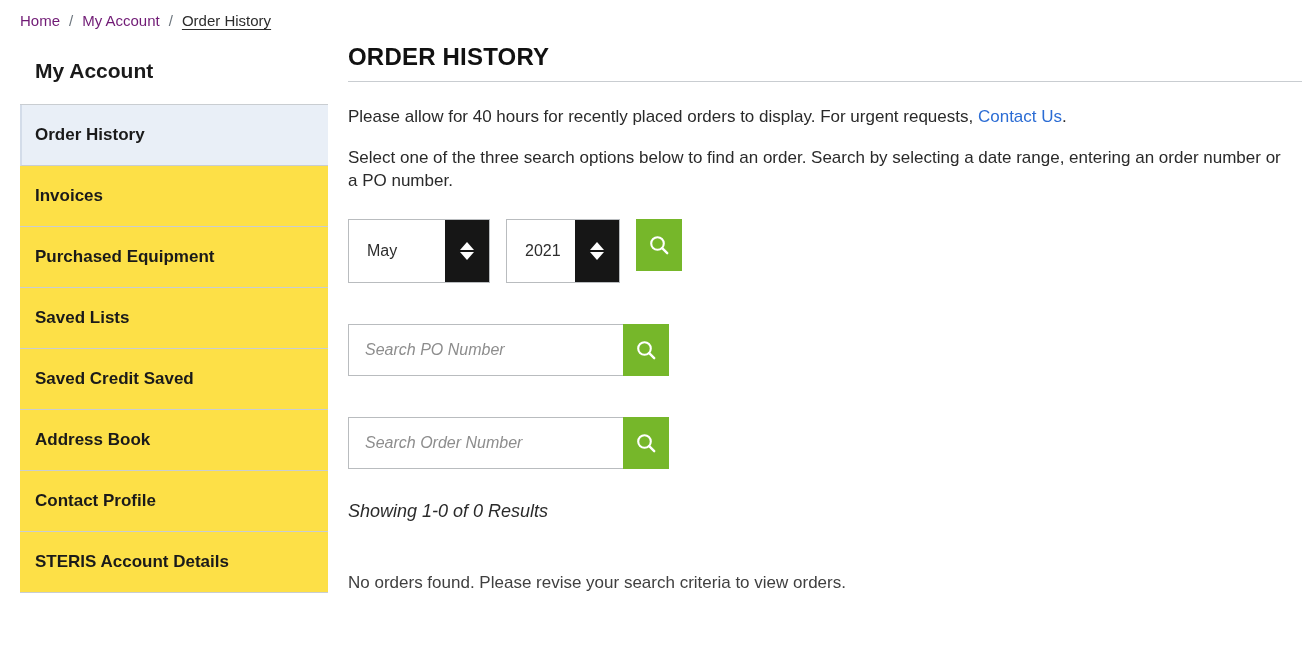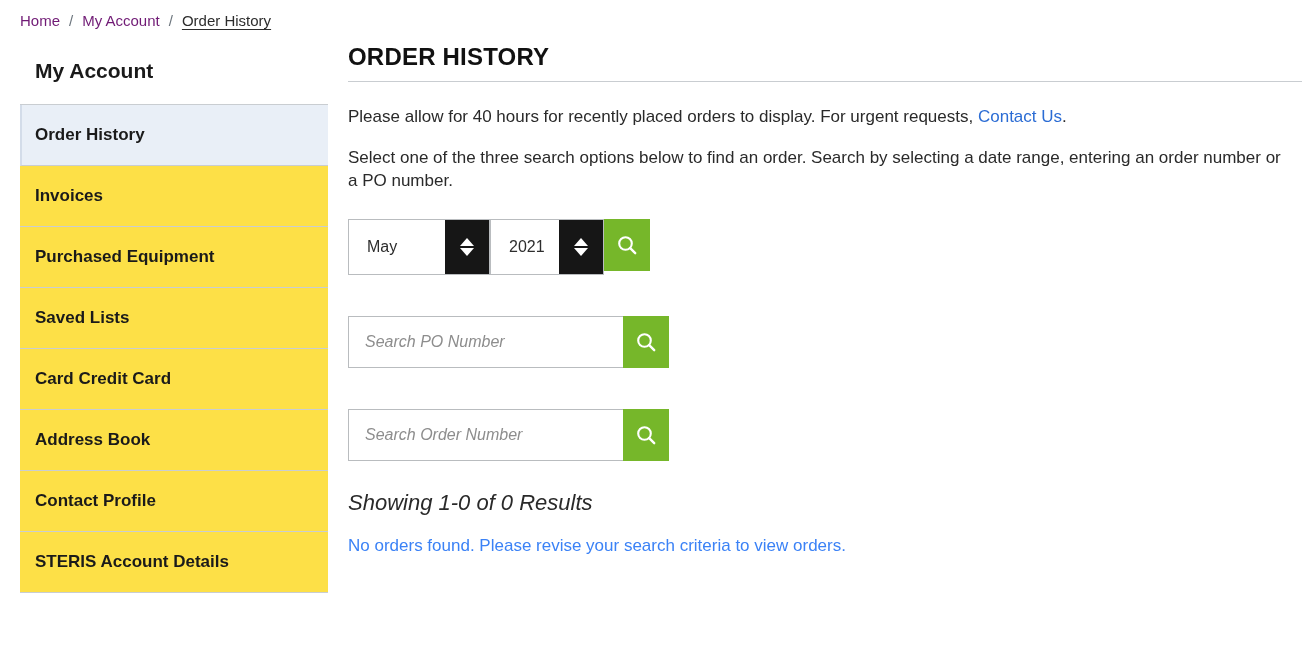--- a/index.html
+++ b/index.html
@@ -119,24 +119,24 @@
     display: flex;
     align-items: stretch;
     margin-top: 27px;
   }
   .search-row.order { margin-top: 41px; }
   .search-row.po { margin-top: 41px; }
 
   .select-wrap {
     display: flex;
     align-items: stretch;
-    height: 56px;
+    height: 64px;
     border: 1px solid #b9bcbf;
     background: #737373;
-    margin-right: 0;
+    margin-right: 16px;
   }
   .select-wrap.month { width: 142px; }
   .select-wrap.year  { width: 114px; }
 
   .select-value {
     flex: 1;
     display: flex;
     align-items: center;
     padding-left: 18px;
     font-size: 16px;
@@ -193,30 +193,30 @@
     color: #2d2d2d;
     outline: none;
   }
   .text-field::placeholder {
     color: #8d8d8d;
     font-style: italic;
     opacity: 1;
   }
 
   .results-count {
-    font-size: 22px;
+    font-size: 18px;
     font-style: italic;
     color: #2a2a2a;
     margin: 31px 0 0 0;
     line-height: 22px;
   }
   .no-orders {
     font-size: 17px;
-    color: #3b82f6;
-    margin: 20px 0 0 0;
+    color: #404040;
+    margin: 49px 0 0 0;
     line-height: 23px;
   }
 </style>
 </head>
 <body>
 
 <nav class="breadcrumb">
   <a href="#">Home</a><span class="sep">/</span><a href="#">My Account</a><span class="sep">/</span><span class="current">Order History</span>
 </nav>
 
@@ -229,21 +229,21 @@
     <li class="nav-item">
       <span>Invoices</span>
     </li>
     <li class="nav-item">
       <span>Purchased Equipment</span>
     </li>
     <li class="nav-item">
       <span>Saved Lists</span>
     </li>
     <li class="nav-item">
-      <span>Card Credit Card</span>
+      <span>Saved Credit Saved</span>
     </li>
     <li class="nav-item">
       <span>Address Book</span>
     </li>
     <li class="nav-item">
       <span>Contact Profile</span>
     </li>
     <li class="nav-item">
       <span>STERIS Account Details</span>
     </li>

